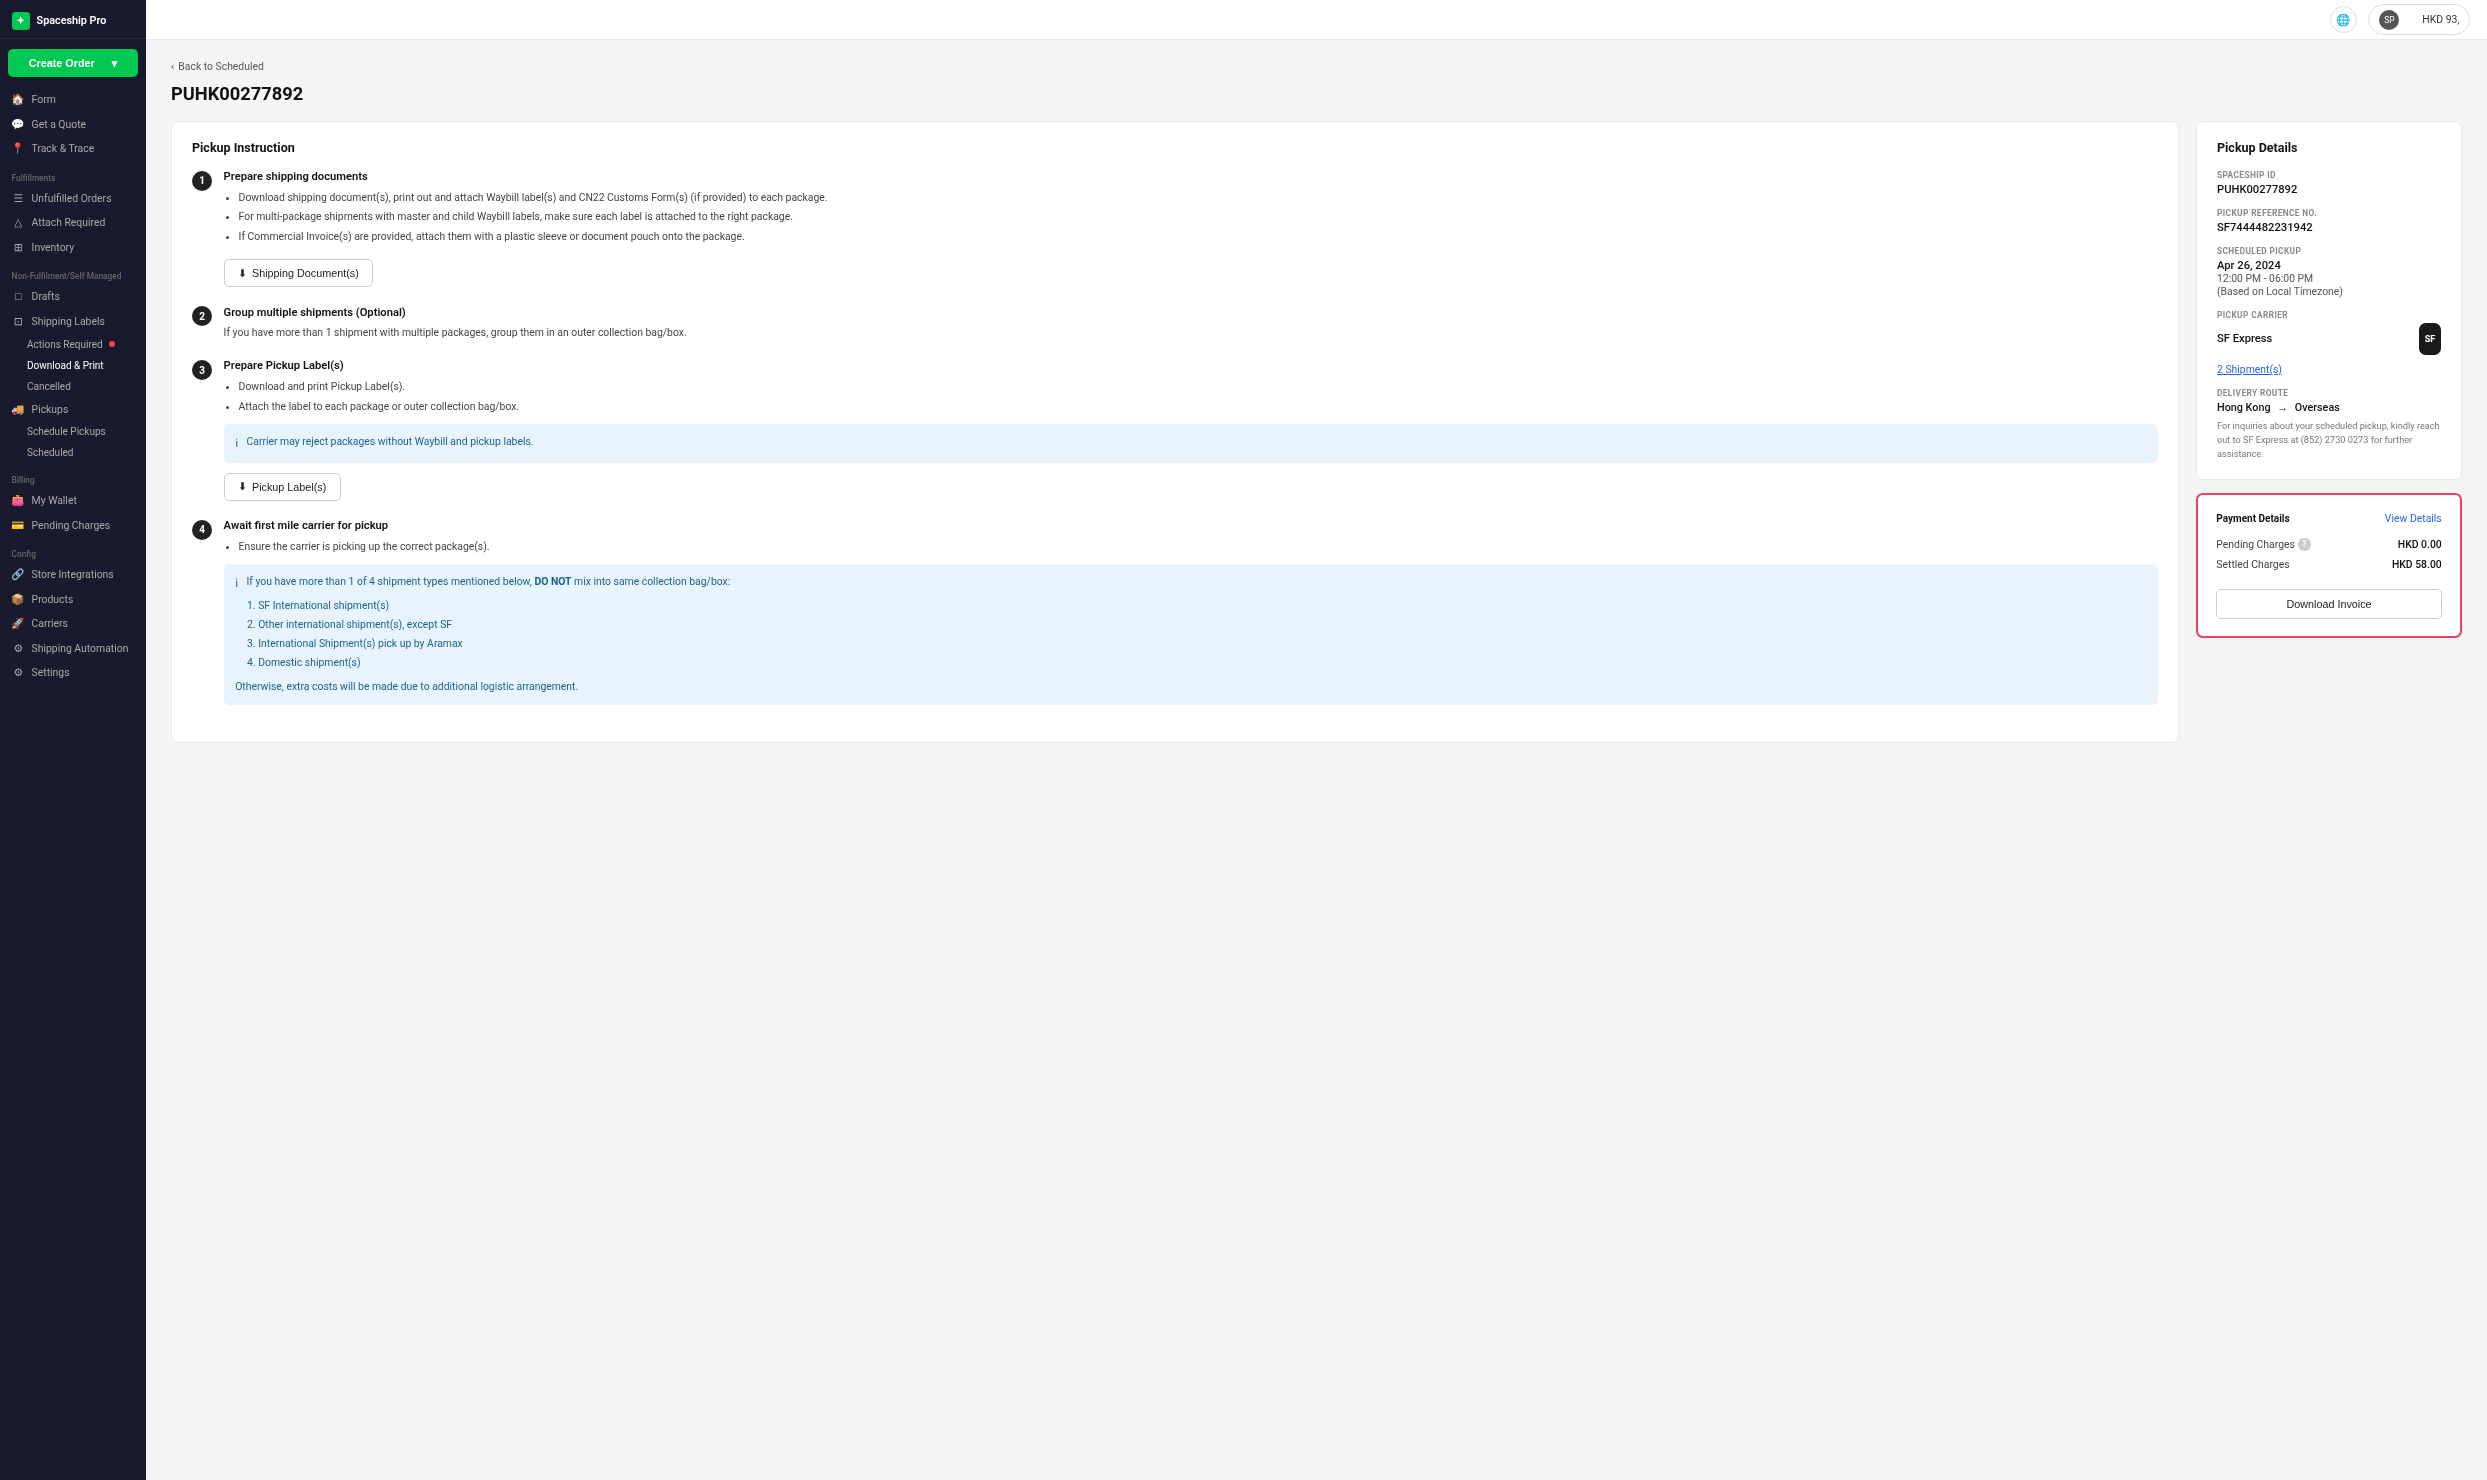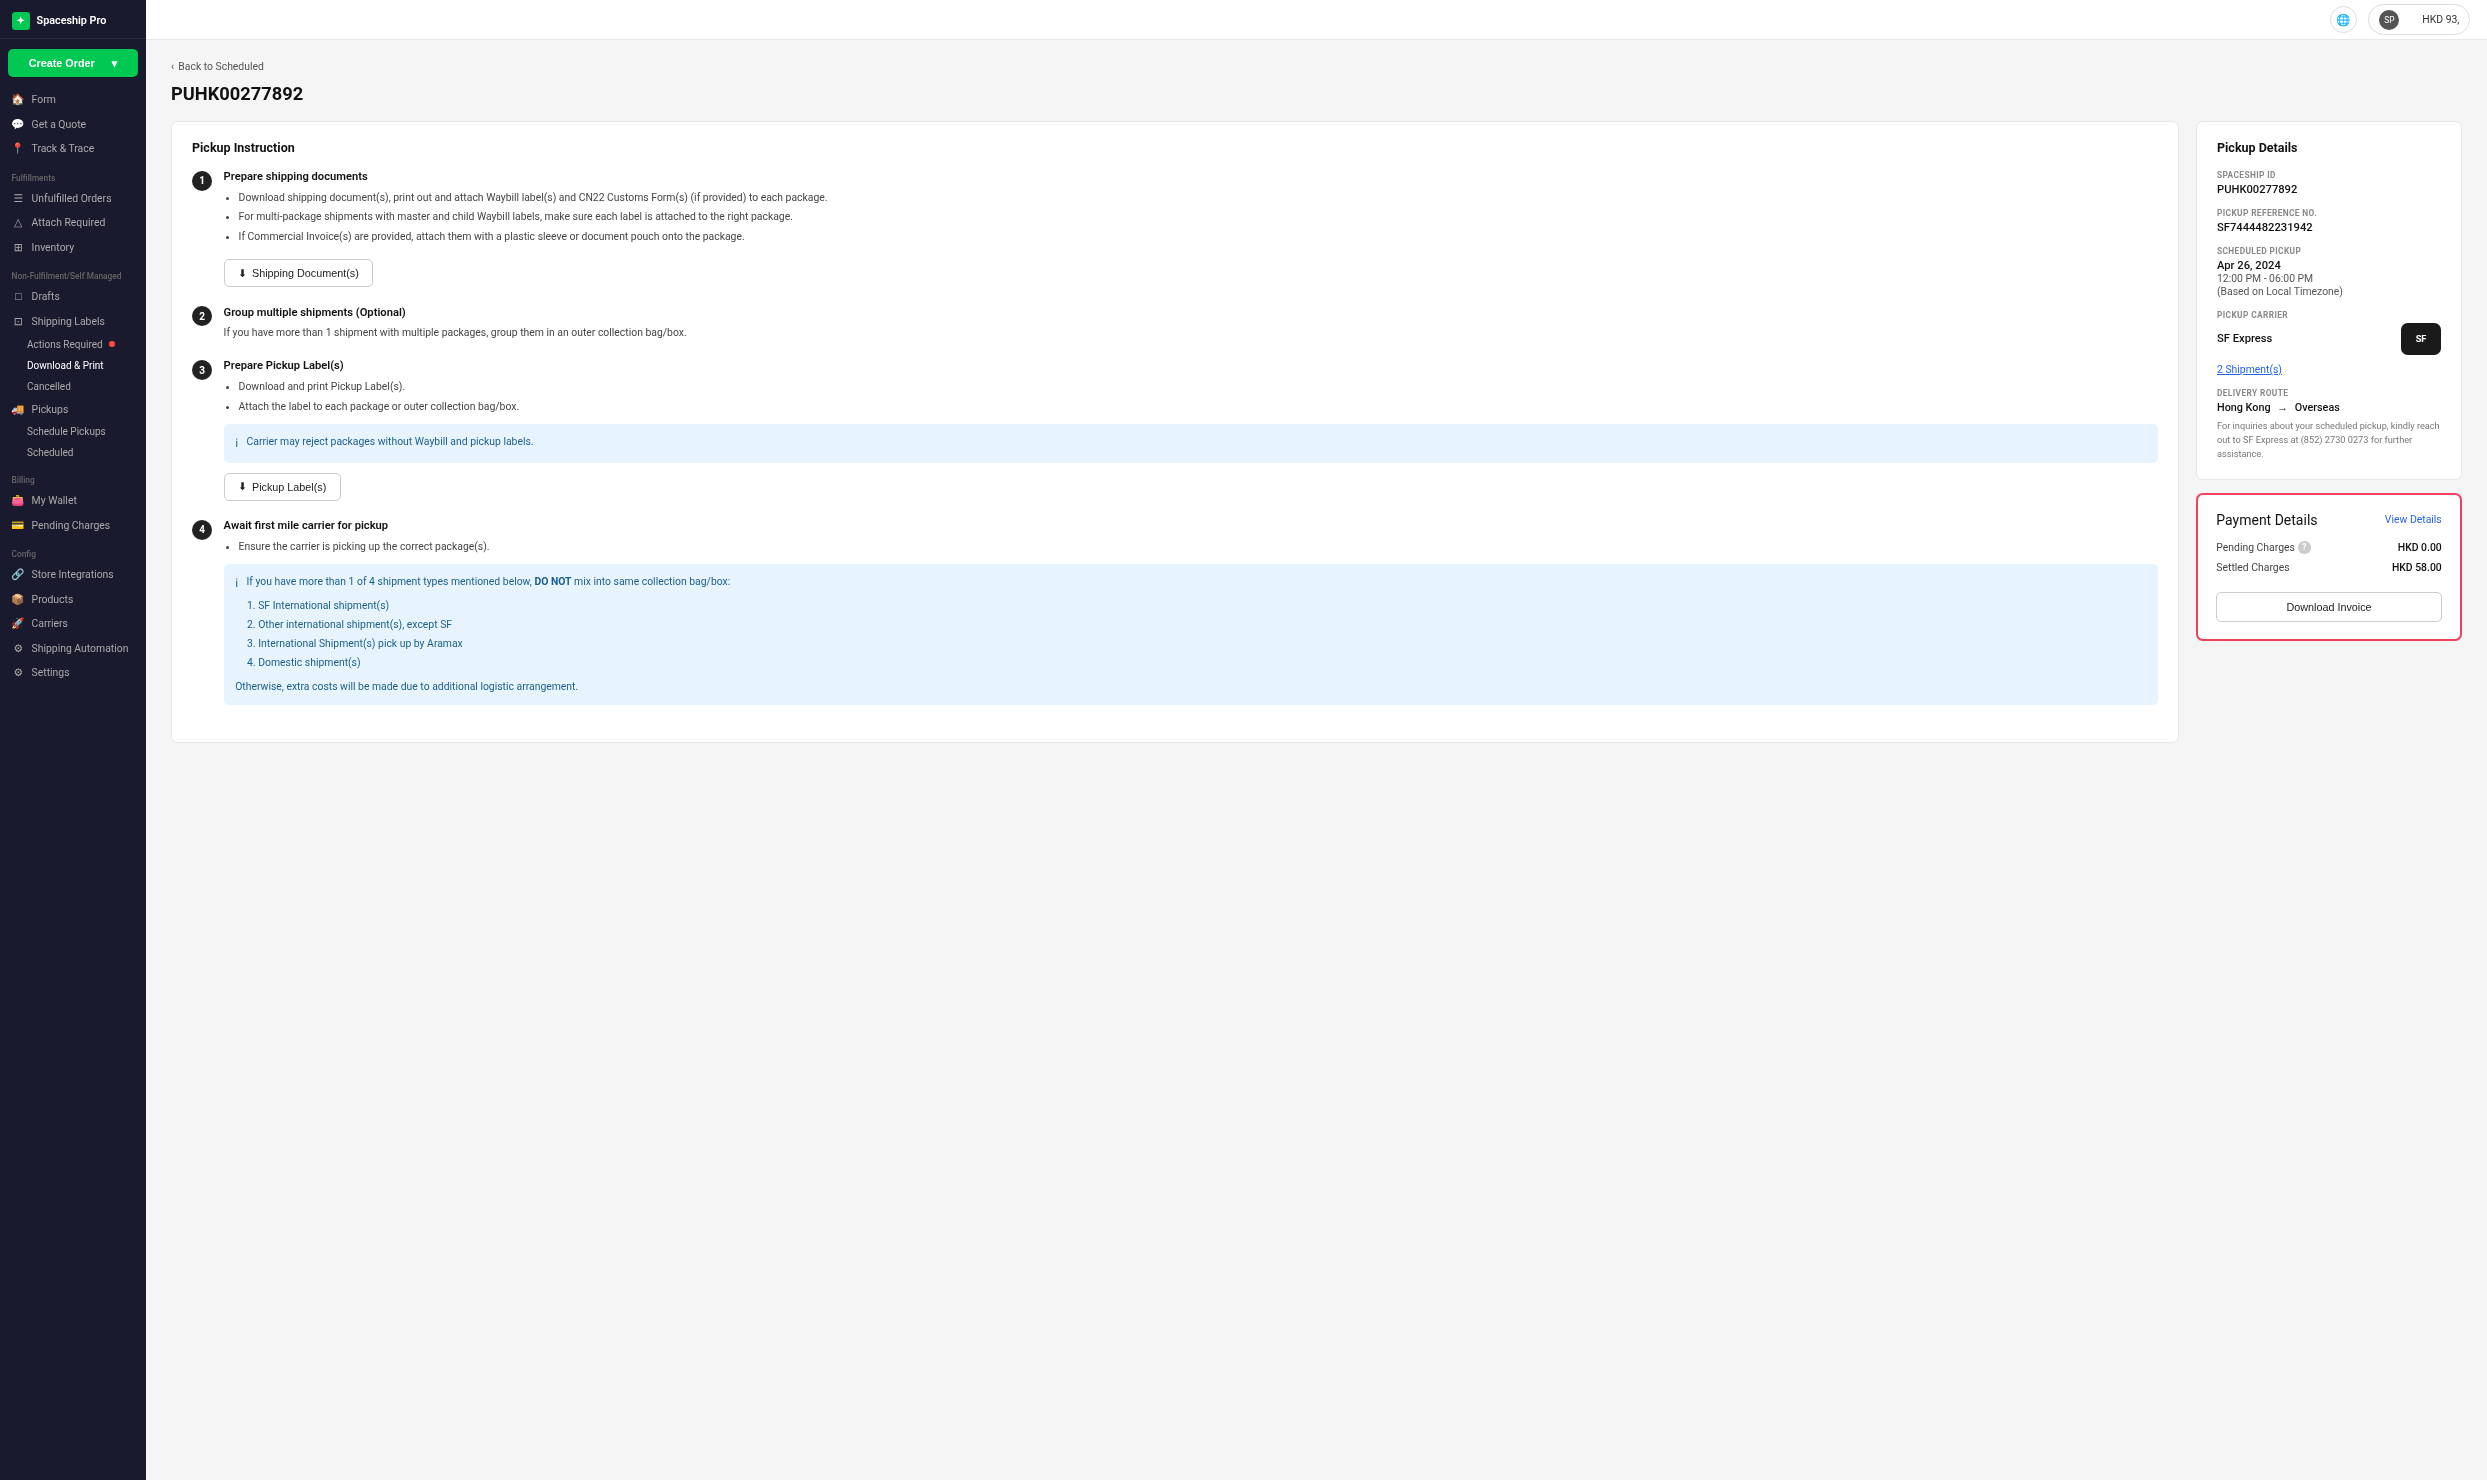--- a/index.html
+++ b/index.html
@@ -225,41 +225,41 @@
     .detail-label {
       font-size: 8.3px; font-weight: 700; color: #888;
       text-transform: uppercase; letter-spacing: 0.4px;
       margin-bottom: 3.3px; margin-top: 11.6px;
     }
     .detail-label:first-child { margin-top: 0; }
     .detail-value { font-size: 11.2px; color: #111; font-weight: 500; }
     .detail-value-light { font-size: 10.4px; color: #555; }
     .carrier-row { display: flex; align-items: center; justify-content: space-between; }
     .carrier-logo {
-      width: 40px; height: 32px;
+      width: 22px; height: 32px;
       background: #1a1a1a;
       border-radius: 6.7px;
       display: flex; align-items: center; justify-content: center;
       color: white; font-size: 9.2px; font-weight: 700;
     }
     .shipment-link { color: #2563eb; font-size: 10.4px; cursor: pointer; text-decoration: underline; }
     .route-row { display: flex; align-items: center; gap: 6.7px; font-size: 10.8px; color: #111; font-weight: 500; }
     .route-note { font-size: 9.2px; color: #777; margin-top: 5px; line-height: 1.5; }
 
     
     .payment-card {
       background: white;
       border-radius: 6.7px;
       border: 2.1px solid #f43f5e;
       padding: 16.6px 18.3px;
     }
     .payment-header {
       display: flex; align-items: center; justify-content: space-between; margin-bottom: 13.3px;
     }
-    .payment-title { font-size: 14px; font-weight: 400; color: #111; }
+    .payment-title { font-size: 10px; font-weight: 700; color: #111; }
     .view-details-link { font-size: 10.4px; color: #2563eb; cursor: pointer; }
     .payment-row {
       display: flex; align-items: center; justify-content: space-between;
       margin-bottom: 6.7px;
     }
     .payment-label { font-size: 10.4px; color: #444; display: flex; align-items: center; gap: 3.3px; }
     .payment-amount { font-size: 10.4px; color: #111; font-weight: 500; }
     .help-icon {
       width: 12.5px; height: 12.5px; border-radius: 50%;
       background: #ccc; color: #fff;

